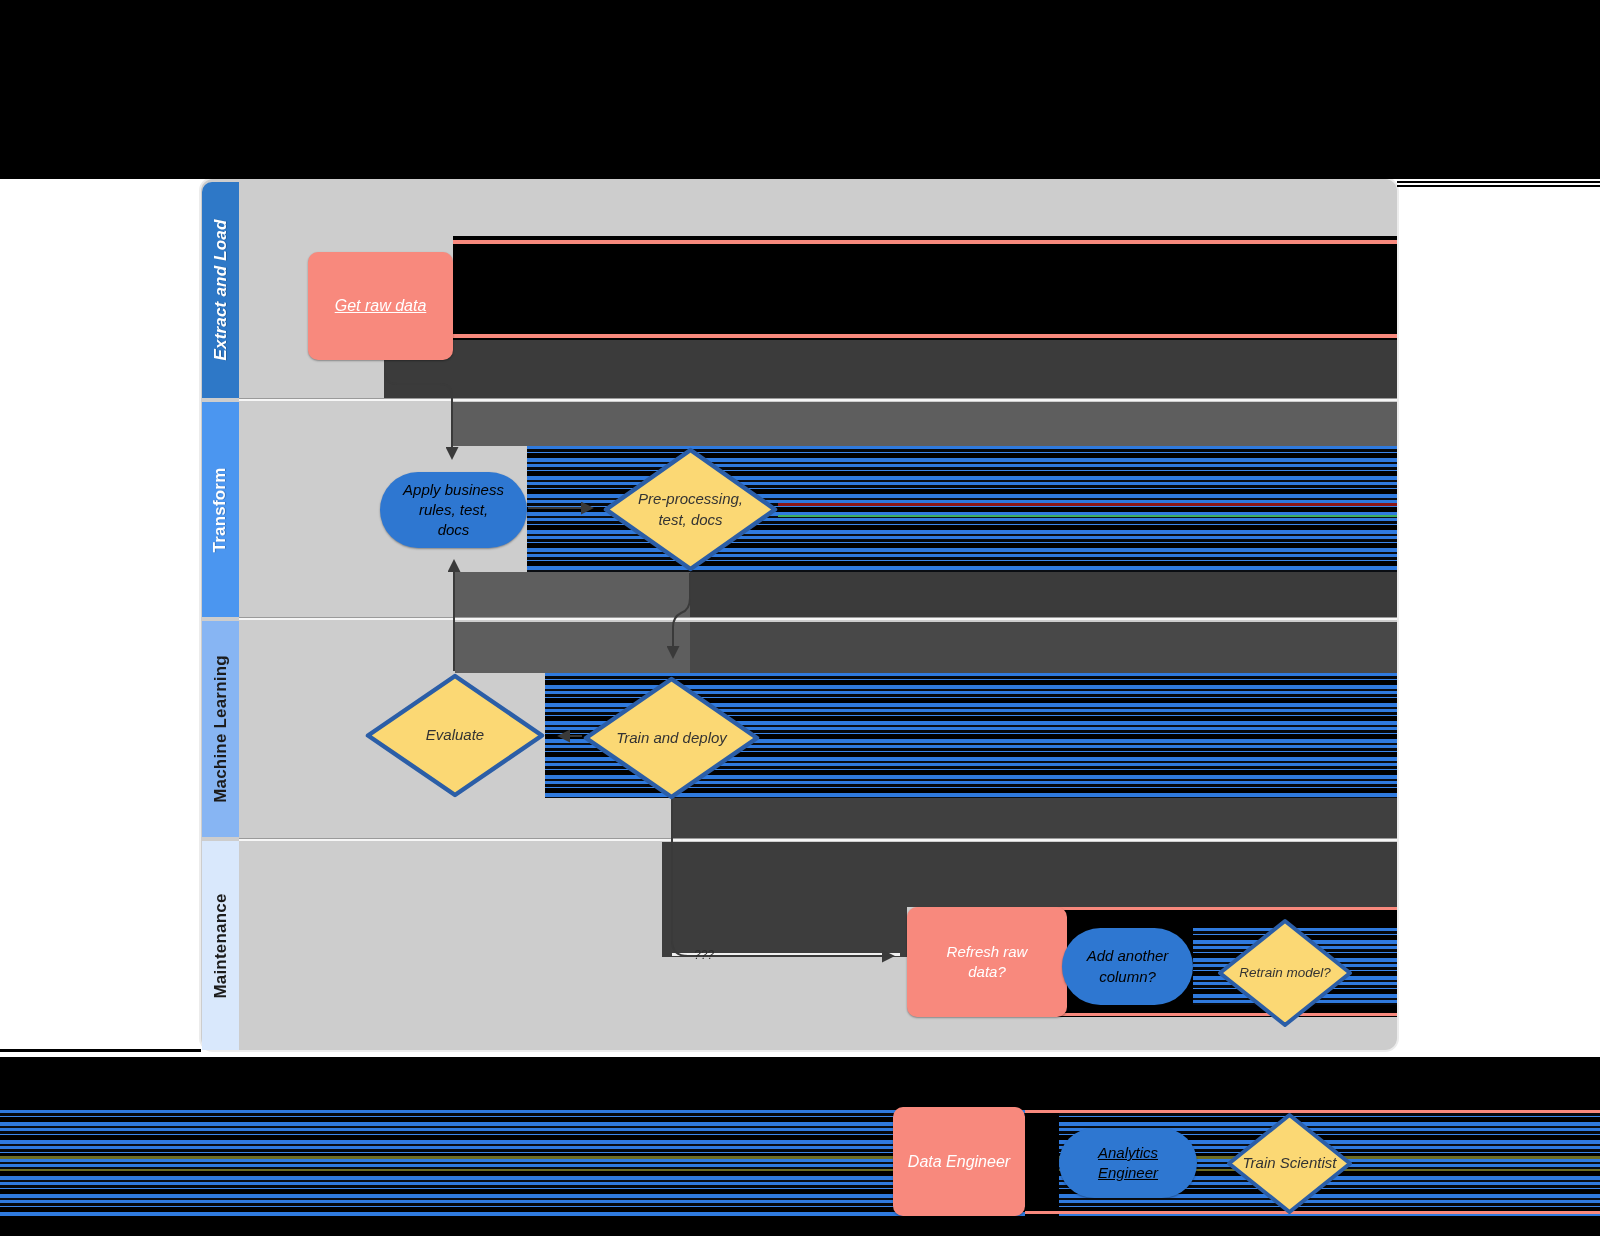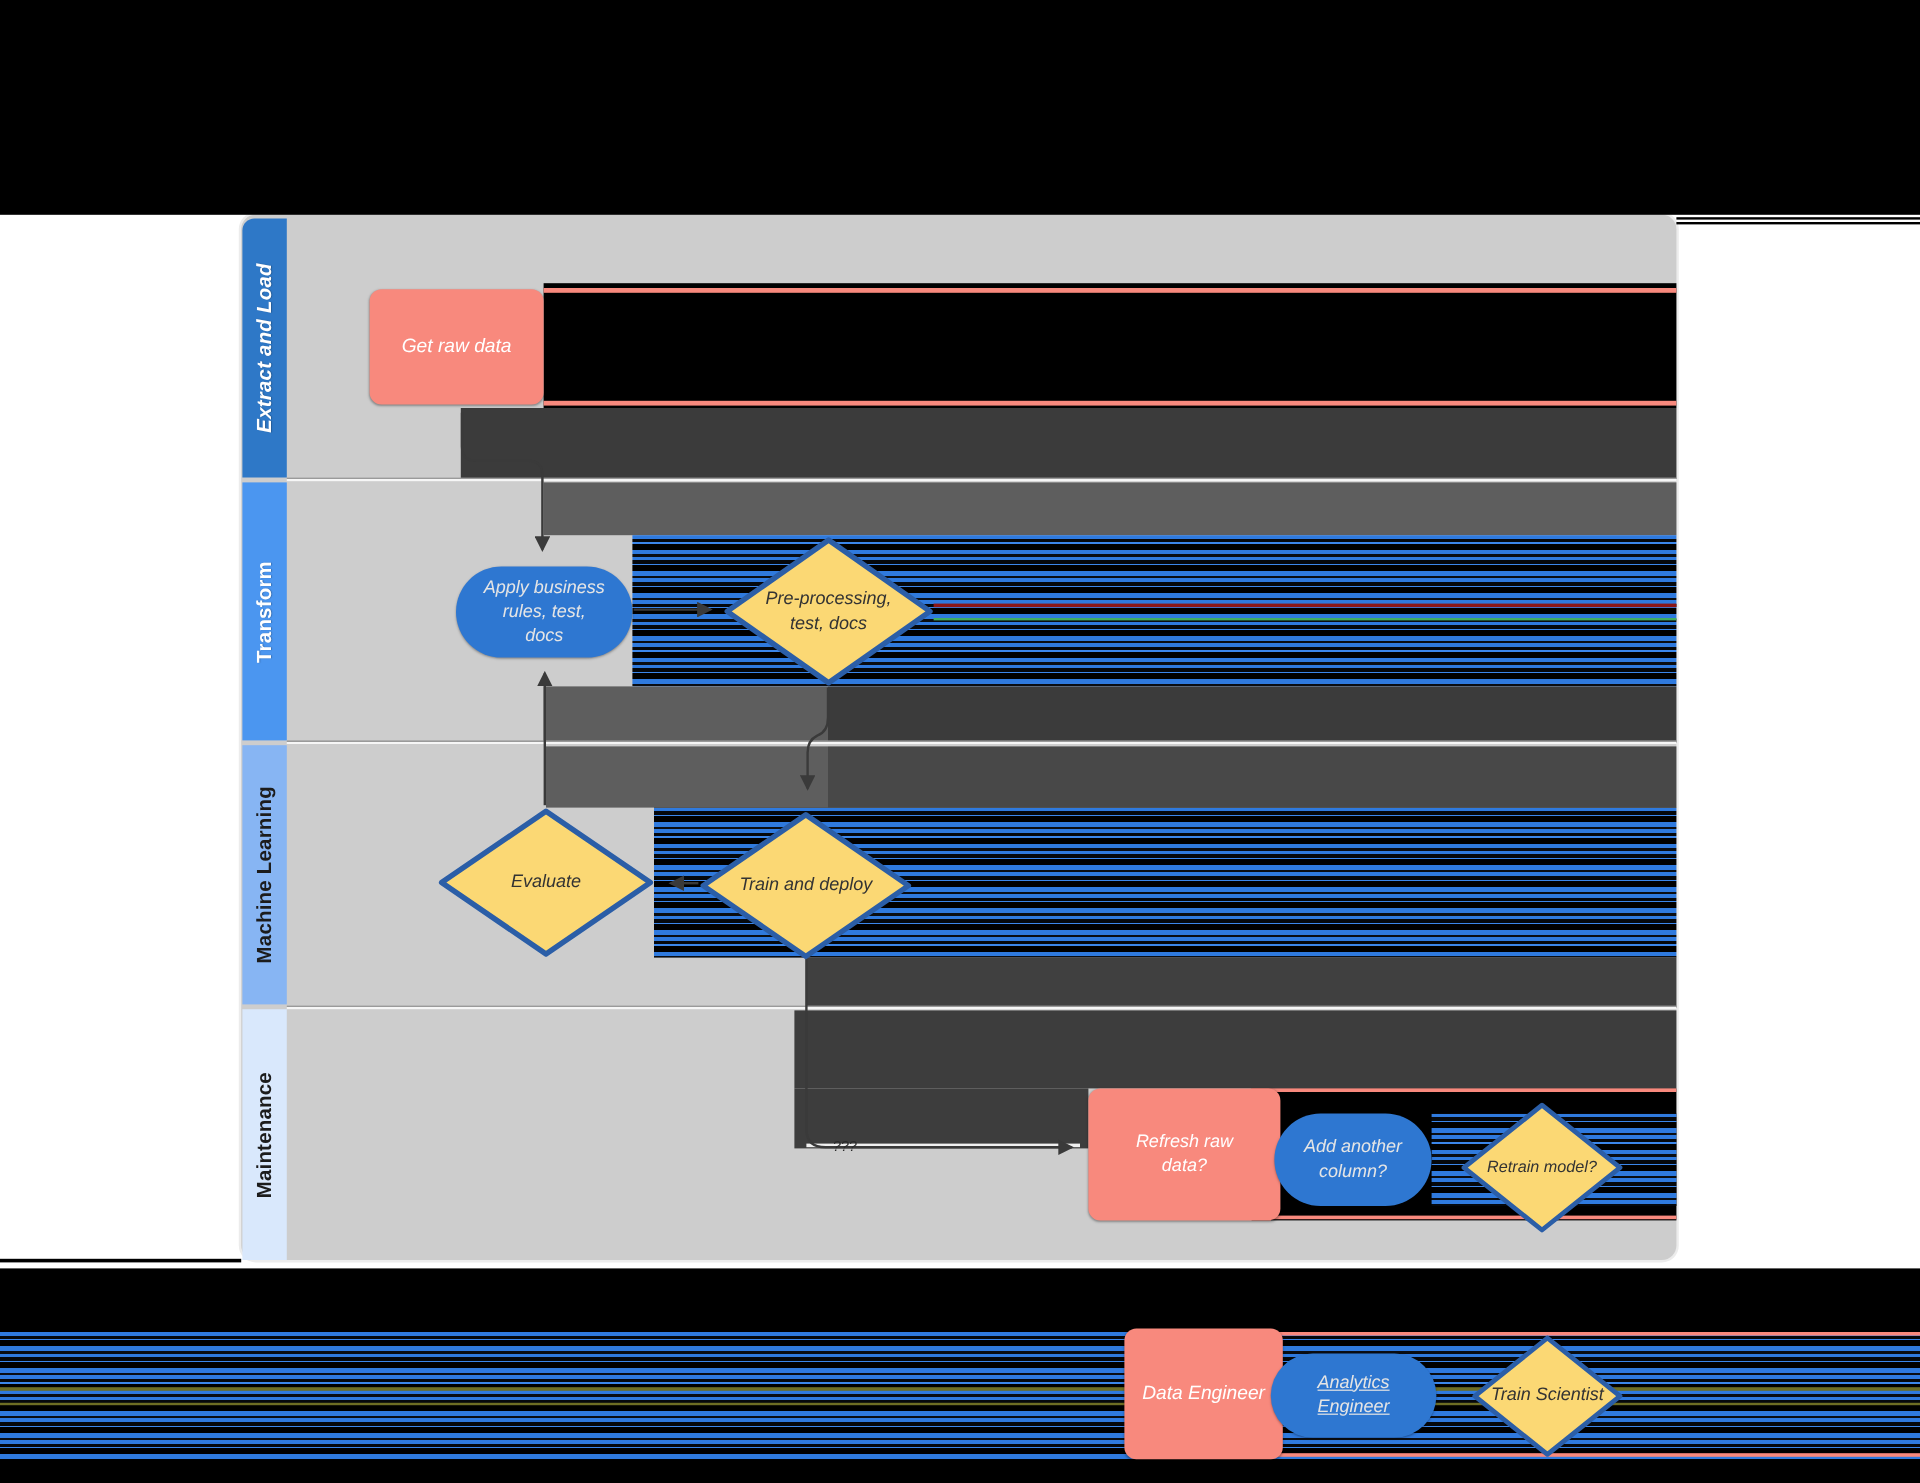--- a/index.html
+++ b/index.html
@@ -40,21 +40,21 @@
       #0a0d12 16px, #0a0d12 18px);
   }
   .divider-line { height:3px;
     background:linear-gradient(180deg,#9a9a9a 0 1px,#f6f6f6 1px 3px); }
   
   .node { display:flex; align-items:center; justify-content:center;
     text-align:center; font-style:italic; }
   .node .lbl { white-space:pre-line; line-height:1.35; }
   .proc { background:#f8897d; border-radius:10px; color:#ffffff;
     box-shadow:0 1px 2px rgba(0,0,0,0.35); }
-  .stadium { background:#2e77d1; border-radius:40px; color:#e5e5e5;
+  .stadium { background:#2e77d1; border-radius:40px; color:#000000;
     box-shadow:0 1px 2px rgba(0,0,0,0.35); }
   .diamond { background:transparent; color:#333333; }
   .diamond svg { position:absolute; left:0; top:0; width:100%; height:100%; }
   .diamond .lbl { position:relative; z-index:2; }
   .f16 { font-size:16px; } .f15 { font-size:15px; } .f13 { font-size:13.5px; }
   #edge-label { font-size:12px; font-style:italic; color:#2b2b2b; z-index:30; }
   #arrow-layer { left:0; top:0; width:1600px; height:1236px; z-index:25;
     pointer-events:none; } .z20 { z-index:20; } .z30 { z-index:30; }
 </style>
 </head>
@@ -114,21 +114,21 @@
     </defs>
     <path d="M385,344 L385,372 Q385,384 397,384 L440,384 Q452,384 452,396 L452,458" fill="none" stroke="#3a3a3a" stroke-width="2" marker-end="url(#arr)"></path>
     <path d="M454,671 L454,561" fill="none" stroke="#3a3a3a" stroke-width="2" marker-end="url(#arr)"></path>
     <path d="M528,508 L592,508" fill="none" stroke="#3a3a3a" stroke-width="2" marker-end="url(#arr)"></path>
     <path d="M690,573 L690,598 Q690,610 681,613 Q673,617 673,627 L673,657" fill="none" stroke="#3a3a3a" stroke-width="2" marker-end="url(#arr)"></path>
     <path d="M582,736 L559,736" fill="none" stroke="#3a3a3a" stroke-width="2" marker-end="url(#arr)"></path>
     <path d="M672,799 L672,941 Q672,956 688,956 L893,956" fill="none" stroke="#3a3a3a" stroke-width="2" marker-end="url(#arr)"></path>
   </svg>
   <div class="abs" id="edge-label" style="left:694px;top:948px;">???</div>
 
-  <div class="abs node proc f16 z30" style="left:308px;top:241px;width:145px;height:96px;">
+  <div class="abs node proc f16 z30" style="left:308px;top:252px;width:145px;height:108px;text-decoration:underline;">
     <div class="lbl">Get raw data</div>
   </div>
 
   <div class="abs node stadium f15 z30" style="left:380px;top:472px;width:147px;height:76px;">
     <div class="lbl">Apply business
 rules, test,
 docs</div>
   </div>
 
   <div class="abs node diamond f15 z30" style="left:603px;top:447px;width:175px;height:125px;">
@@ -176,21 +176,21 @@
   <div class="abs band" style="left:1397px;top:185px;width:203px;height:2px;background:#000;"></div>
   <div class="abs band" style="left:0;top:1049px;width:201px;height:3px;background:#000;"></div>
 
   <div class="abs band streaks" style="left:0;top:1110px;width:1600px;height:106px;"></div>
   <div class="abs band" style="left:0;top:1156px;width:1600px;height:3px;background:#6d6d24;"></div>
   <div class="abs band" style="left:0;top:1169px;width:1600px;height:2px;background:#6d6d24;"></div>
   <div class="abs band" style="left:1025px;top:1110px;width:34px;height:106px;background:#000;"></div>
   <div class="abs band" style="left:1025px;top:1110px;width:575px;height:3px;background:#f8897d;"></div>
   <div class="abs band" style="left:1025px;top:1211px;width:575px;height:3px;background:#f8897d;"></div>
 
-  <div class="abs node proc f16 z30" style="left:893px;top:1107px;width:132px;height:109px;margin-left:44px;">
+  <div class="abs node proc f16 z30" style="left:893px;top:1107px;width:132px;height:109px;">
     <div class="lbl">Data Engineer</div>
   </div>
   <div class="abs node stadium f15 z30" style="left:1059px;top:1128px;width:138px;height:70px;text-decoration:underline;">
     <div class="lbl">Analytics
 Engineer</div>
   </div>
   <div class="abs node diamond f15 z30" style="left:1226px;top:1112px;width:127px;height:103px;">
     <svg viewBox="0 0 127 103">
       <polygon points="63.5,3 124,51.5 63.5,100 3,51.5" fill="#fbd874" stroke="#2b5ea7" stroke-width="4" stroke-linejoin="round"></polygon>
     </svg>

